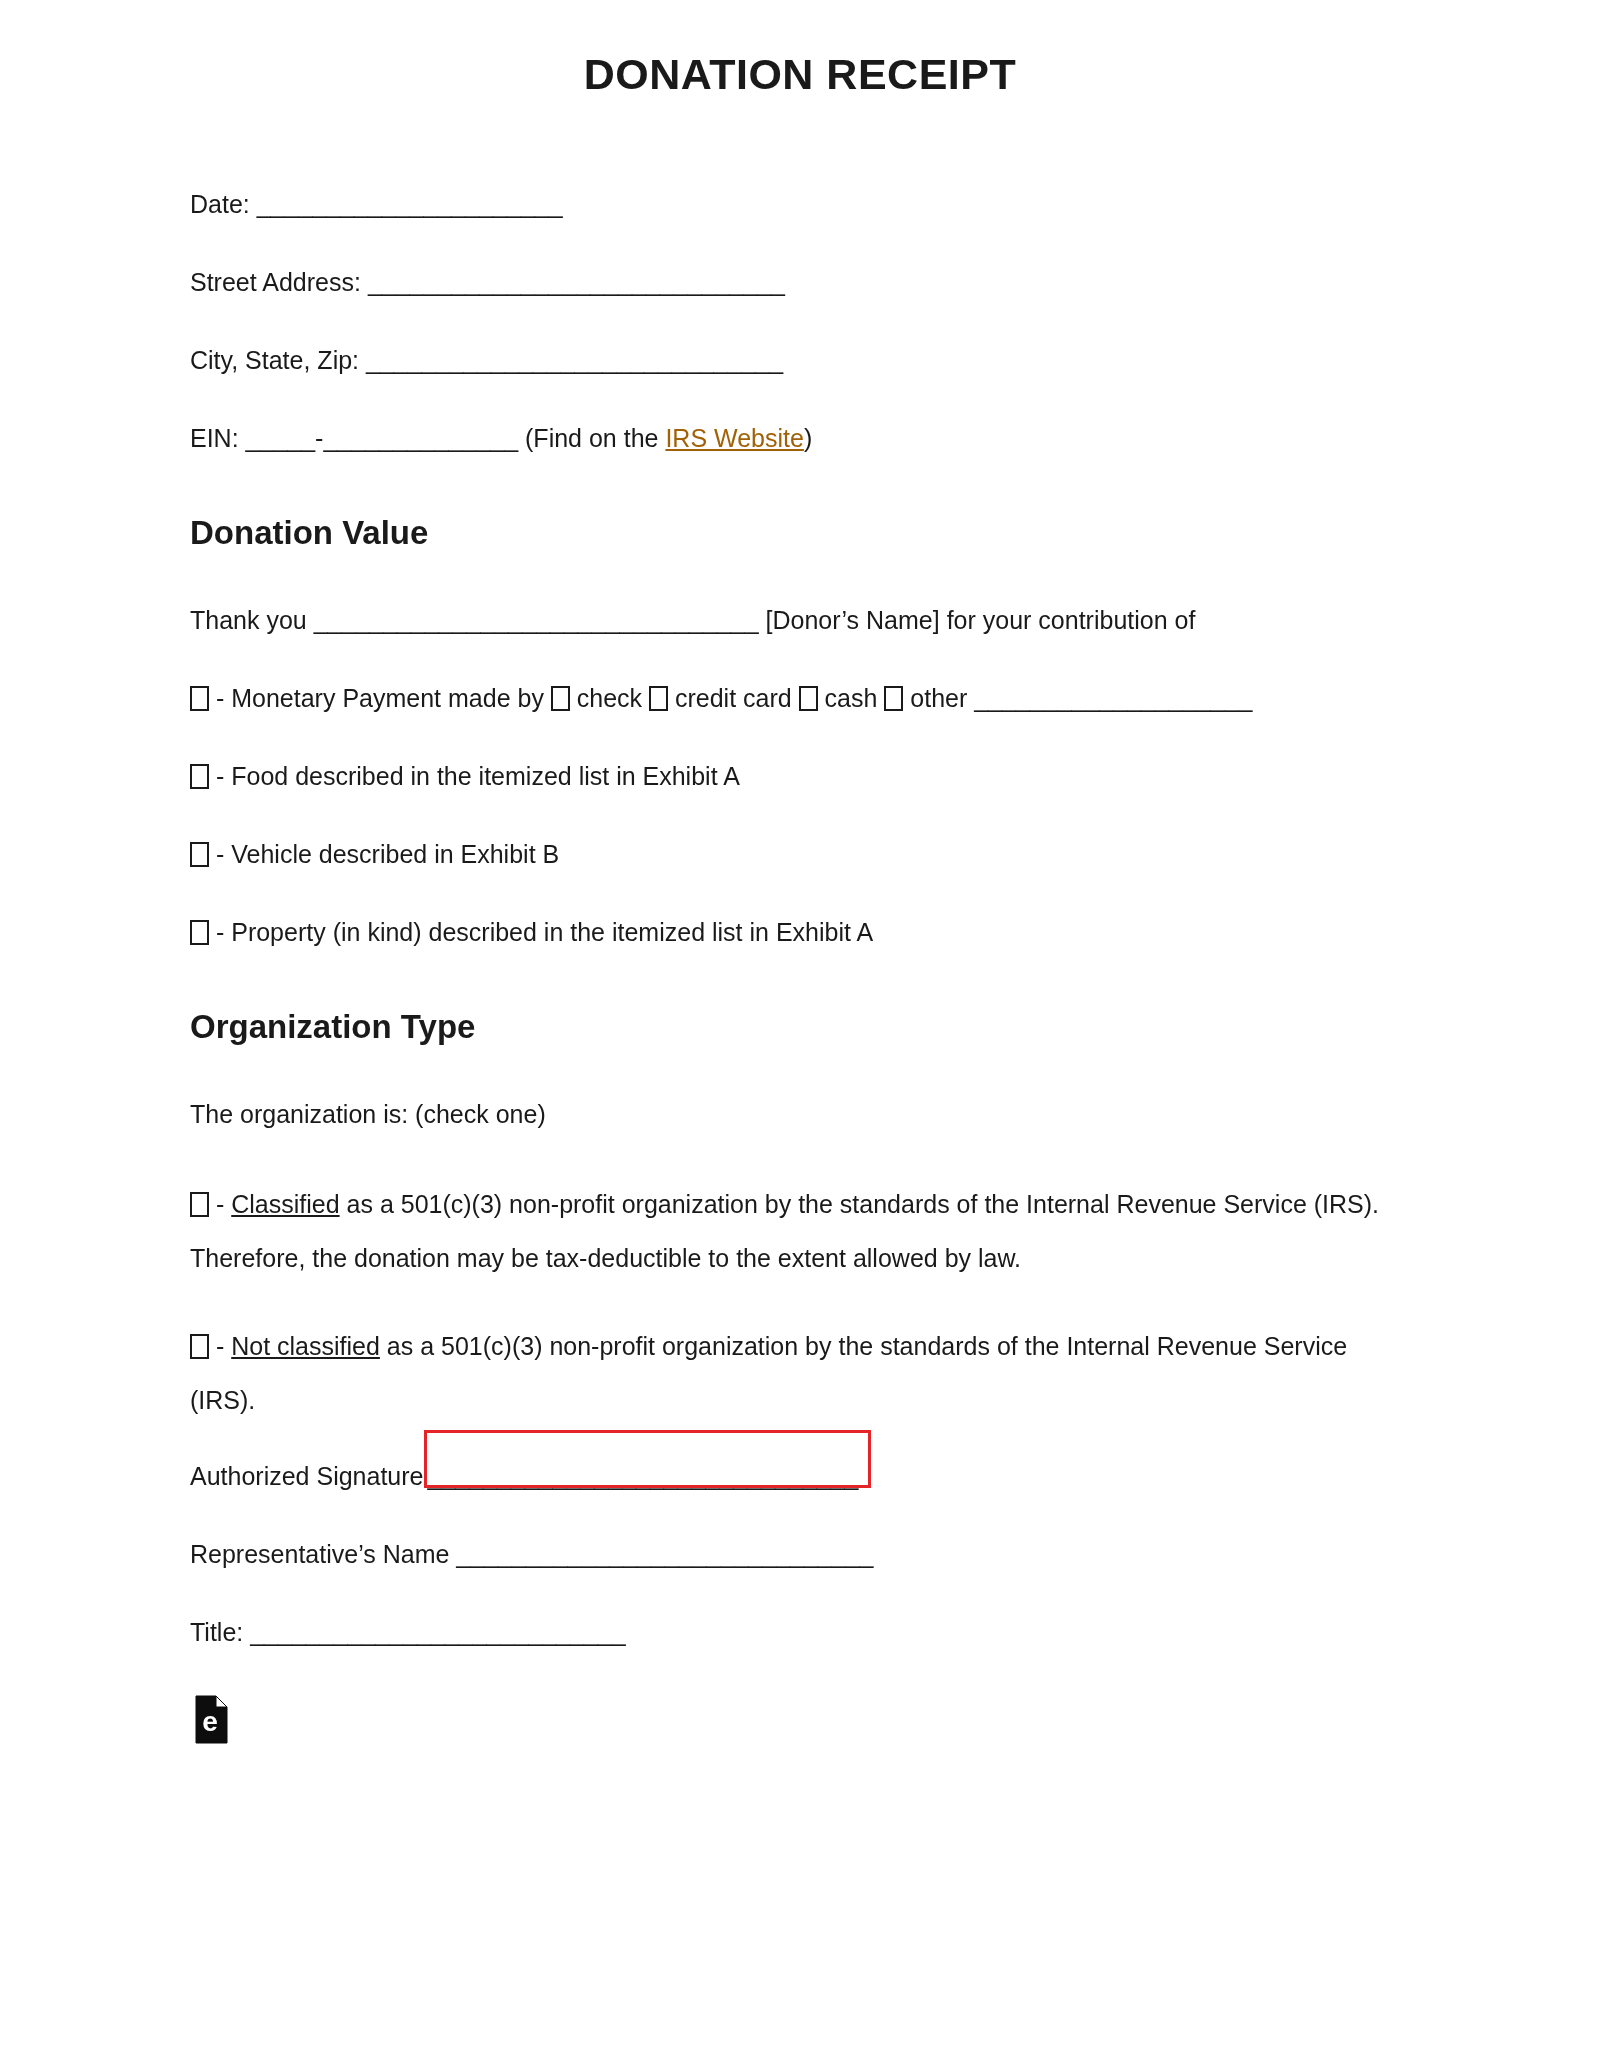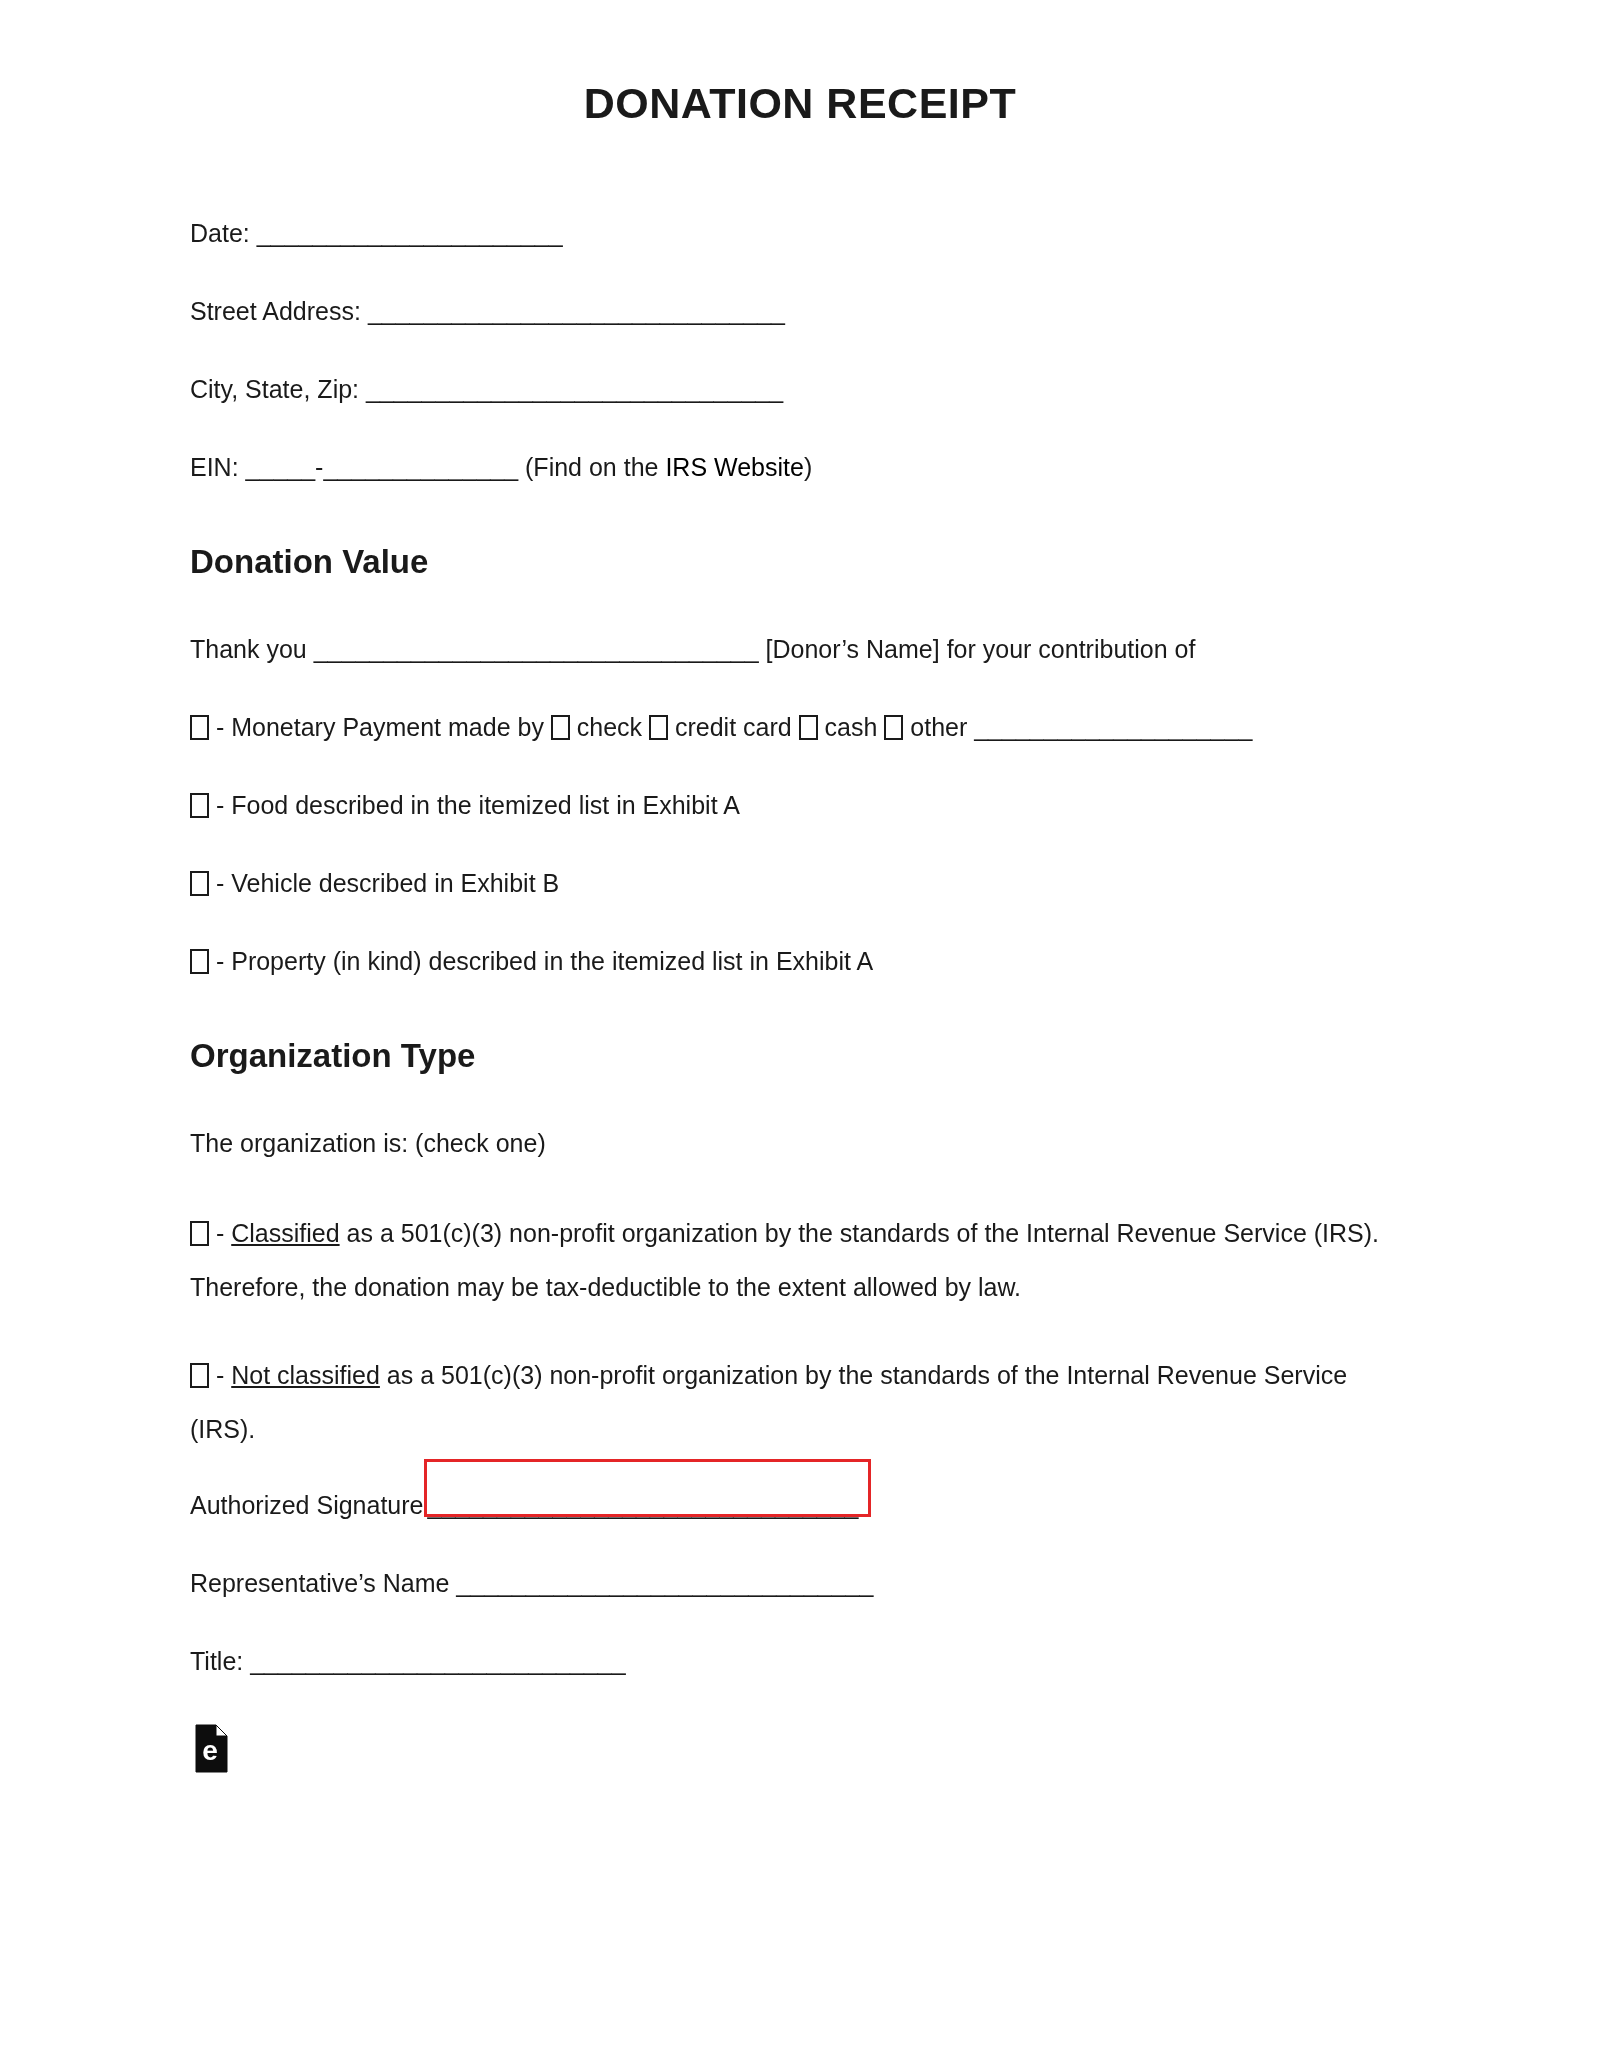--- a/index.html
+++ b/index.html
@@ -5,32 +5,32 @@
   html,body{margin:0;padding:0;}
   body{
     width:1600px;height:2070px;background:#ffffff;color:#1a1a1a;
     font-family:"Liberation Sans","DejaVu Sans",sans-serif;
     overflow:hidden;
   }
   .page{width:1600px;height:2070px;position:relative;}
   .content{padding:0 190px;}
   h1{
     font-size:43px;line-height:50px;font-weight:bold;text-align:center;
-    margin:78px 0 90px 0;letter-spacing:0.5px;
+    margin:49px 0 90px 0;letter-spacing:0.5px;
   }
   h2{
     font-size:33px;line-height:40px;font-weight:bold;text-align:left;
     margin:60px 0 52px 0;
   }
   .line{font-size:25px;line-height:30px;margin:48px 0;white-space:nowrap;}
   .para{font-size:25px;line-height:54px;margin:34px 0;max-width:1205px;white-space:normal;}
   .b{font-weight:normal;}
   .u{text-decoration:underline;}
   .blank{letter-spacing:0;}
-  .link{color:#000000;cursor:pointer;}
+  .link{color:#a16207;text-decoration:underline;cursor:pointer;}
   .cb{
     display:inline-block;width:19px;height:25px;border:2px solid #1a1a1a;
     box-sizing:border-box;vertical-align:-4px;background:#fff;
   }
   .sig-line{margin-top:24px;}
   .sig-wrap{position:relative;display:inline-block;margin-left:4px;}
   .sig-box{
     position:absolute;left:-3px;right:-12px;bottom:3px;height:52px;
     border:3px solid #e42527;background:transparent;
   }

